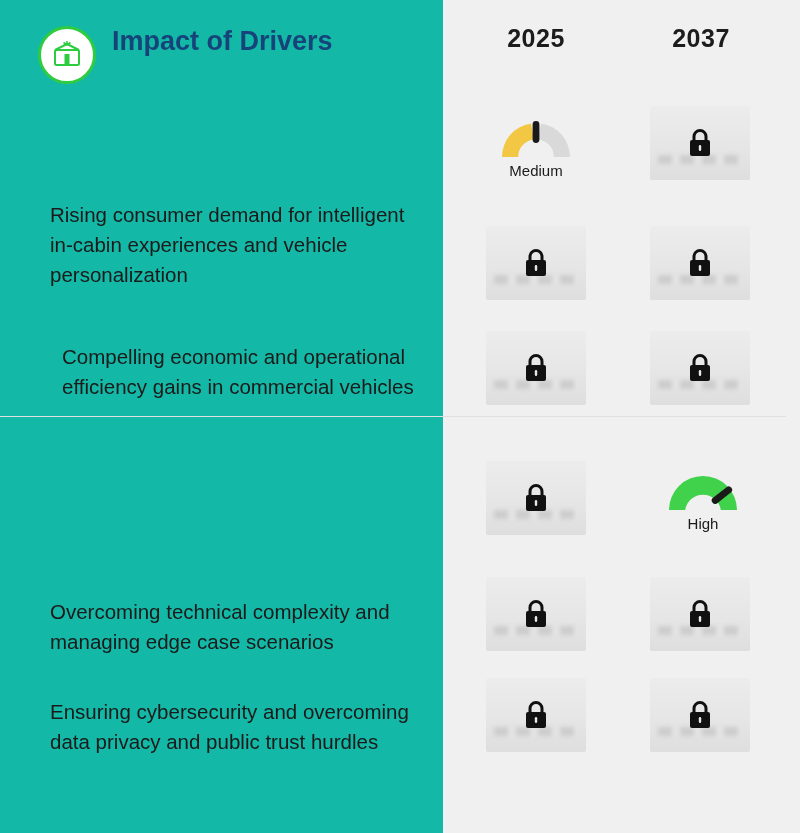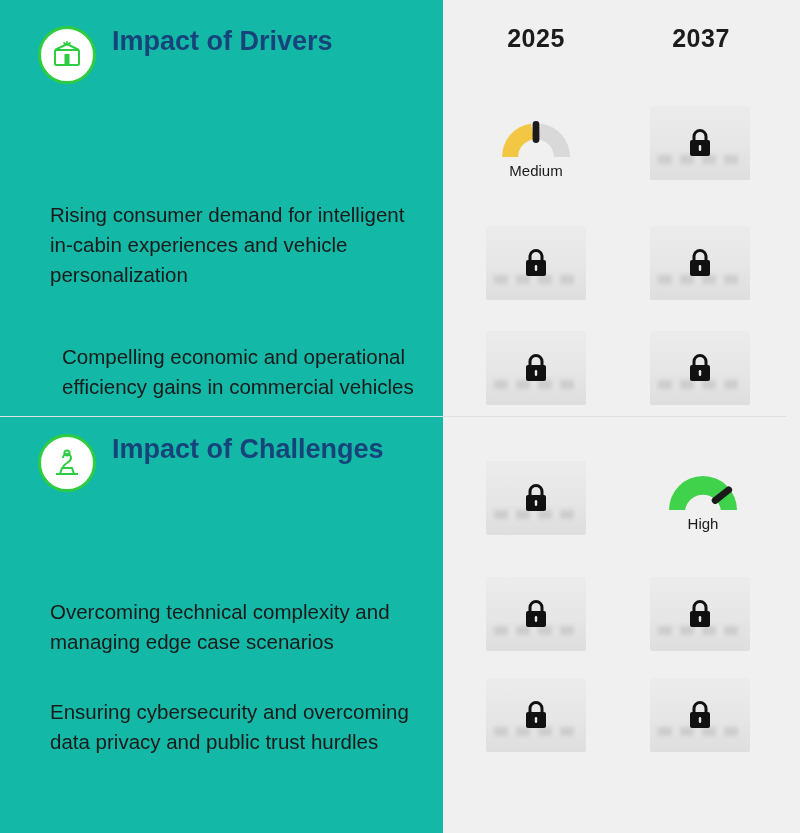--- a/index.html
+++ b/index.html
@@ -210,31 +210,20 @@
       <svg width="28" height="34" viewBox="0 0 28 34" aria-hidden="true">
         <path d="M8 14 v-3.5 a6 6 0 0 1 12 0 V14" fill="none" stroke="#111" stroke-width="3"></path>
         <rect x="4" y="14" width="20" height="16" rx="2" fill="#111"></rect>
         <rect x="12.8" y="19" width="2.4" height="6" rx="1.2" fill="#e9e9e9"></rect>
       </svg>
     </span>
   </div>
 
   <div class="divider"></div>
 
-  <div class="section-head" style="left:38px; top:434px;">
-    <span class="circle-icon">
-      <svg width="34" height="34" viewBox="0 0 34 34" aria-hidden="true">
-        <path d="M6 28 h22" stroke="#2ecc40" stroke-width="2" fill="none"></path>
-        <path d="M10 28 l2-6 h10 l2 6 Z" fill="none" stroke="#2ecc40" stroke-width="2" stroke-linejoin="round"></path>
-        <path d="M13 22 c0-5 8-5 8-10 a4 4 0 0 0-8 0" fill="none" stroke="#2ecc40" stroke-width="2"></path>
-        <circle cx="17" cy="7" r="2.6" fill="none" stroke="#2ecc40" stroke-width="2"></circle>
-      </svg>
-    </span>
-    <span class="title">Impact of Challenges</span>
-  </div>
 
   <div class="item-text" style="top:697px;">Ensuring cybersecurity and overcoming data privacy and public trust hurdles</div>
   <div class="item-text" style="top:597px;">Overcoming technical complexity and managing edge case scenarios</div>
 
   <div class="lock-tile" style="left:486px; top:461px;">
     <span class="blurbar"></span>
     <span class="lock-ico">
       <svg width="28" height="34" viewBox="0 0 28 34" aria-hidden="true">
         <path d="M8 14 v-3.5 a6 6 0 0 1 12 0 V14" fill="none" stroke="#111" stroke-width="3"></path>
         <rect x="4" y="14" width="20" height="16" rx="2" fill="#111"></rect>

